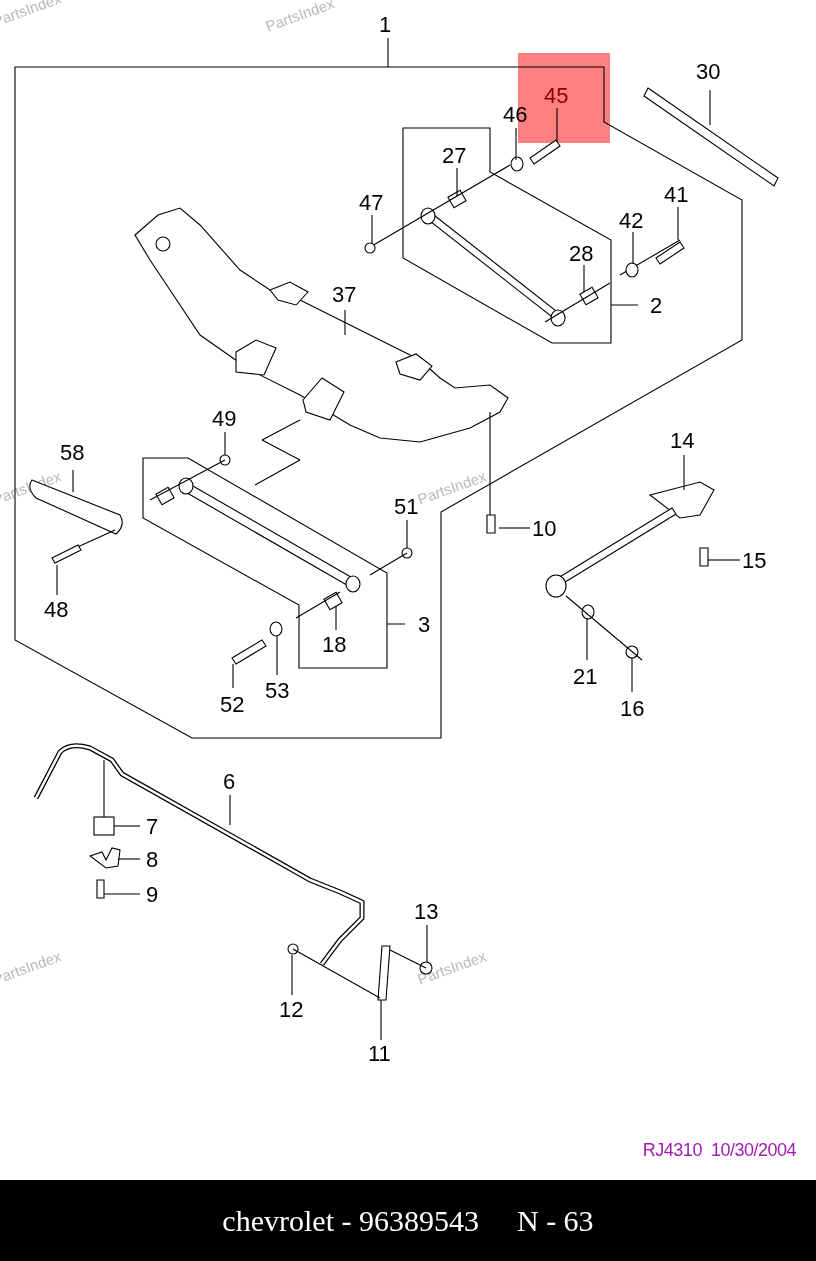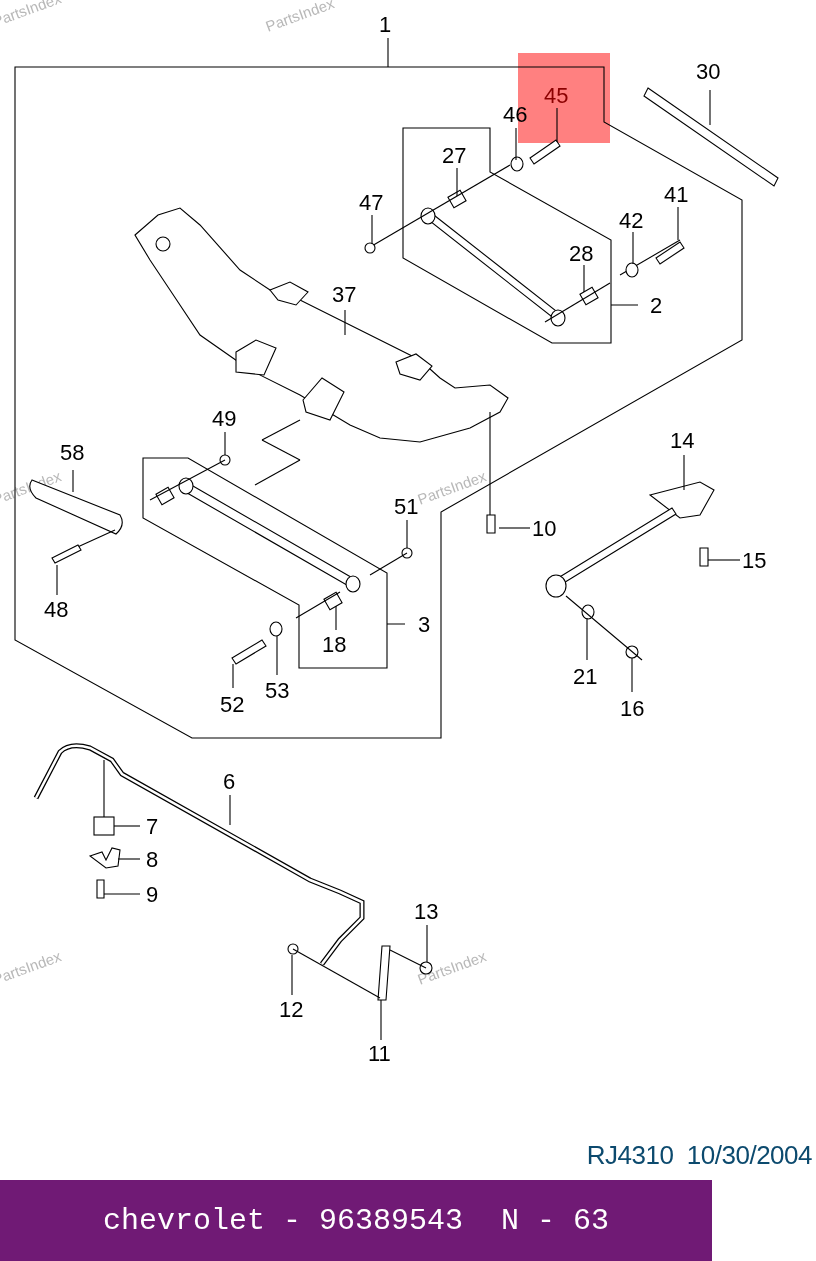--- a/index.html
+++ b/index.html
@@ -4,25 +4,25 @@
 <style>
   html, body { margin: 0; padding: 0; background: #ffffff; }
   body { width: 816px; height: 1261px; position: relative; overflow: hidden;
          font-family: "Liberation Sans", sans-serif; }
   #diagram { position: absolute; left: 0; top: 0; width: 816px; height: 1180px; }
   .callout { font-family: "Liberation Sans", sans-serif; font-size: 22px; fill: #000; }
   .callout-hl { fill: #8b0000; }
   .wm { font-family: "Liberation Sans", sans-serif; font-size: 15px; fill: #b8b8b8; }
   .ln { stroke: #000; stroke-width: 1.1; fill: none; }
   .part { stroke: #000; stroke-width: 1.1; fill: #fff; }
-  .ref { position: absolute; right: 4px; top: 1140px; font-size: 26px; color: #0c4a6e;
+  .ref { position: absolute; right: 20px; top: 1140px; font-size: 18px; color: #a21caf;
          font-family: "Liberation Sans", sans-serif; letter-spacing: -0.5px; }
-  .footer { position: absolute; left: 0; top: 1180px; width: 712px; height: 81px;
-            background: #701a75; display: flex; align-items: center; justify-content: center;
-            color: #ffffff; font-size: 30px; font-family: Liberation Mono, monospace; }
+  .footer { position: absolute; left: 0; top: 1180px; width: 816px; height: 81px;
+            background: #000000; display: flex; align-items: center; justify-content: center;
+            color: #ffffff; font-size: 30px; font-family: Liberation Serif, serif; }
   .footer .sep { display: inline-block; width: 38px; }
 </style>
 </head>
 <body>
 
 <svg id="diagram" viewBox="0 0 816 1180" xmlns="http://www.w3.org/2000/svg">
 
   <rect x="518" y="53" width="92" height="90" fill="#ff8080"></rect>
 
   <text class="wm" x="-5" y="27" transform="rotate(-20 -5 27)">PartsIndex</text>

